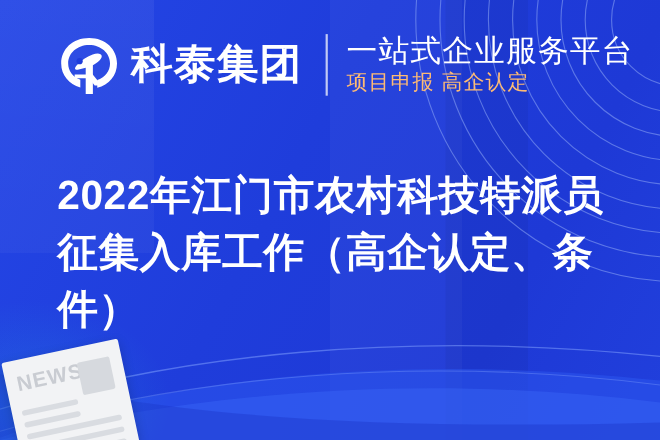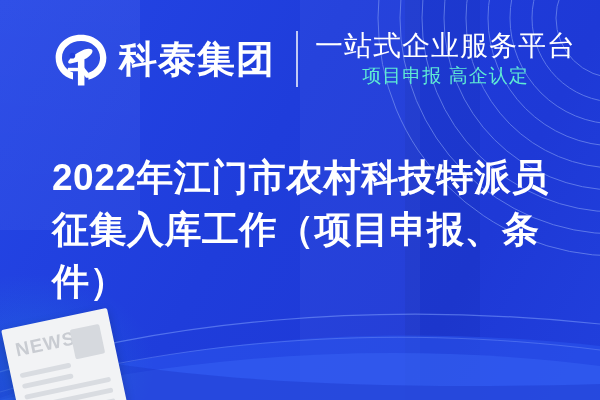--- a/index.html
+++ b/index.html
@@ -116,27 +116,26 @@
     justify-content: center;
   }
   .tagline-main {
     color: #ffffff;
     font-size: 28px;
     line-height: 1.12;
     letter-spacing: 1px;
     white-space: nowrap;
   }
   .tagline-sub {
-    color: #5eead4;
+    color: #fdba74;
     font-size: 19px;
     line-height: 1.25;
     letter-spacing: 1px;
     margin-top: 2px;
     white-space: nowrap;
-    text-align: center;
   }
 
   
   .title {
     position: absolute;
     left: 52px;
     top: 152px;
     width: 510px;
     color: #ffffff;
     font-size: 37px;
@@ -235,21 +234,21 @@
     <div class="logo-word">科泰集团</div>
 
     <div class="divider"></div>
 
     <div class="taglines">
       <div class="tagline-main">一站式企业服务平台</div>
       <div class="tagline-sub">项目申报 高企认定</div>
     </div>
   </div>
 
-  <div class="title">2022年江门市农村科技特派员征集入库工作（项目申报、条件）</div>
+  <div class="title">2022年江门市农村科技特派员征集入库工作（高企认定、条件）</div>
 
   <div class="news">
     <div class="news-sheet"></div>
     <div class="news-head">NEWS</div>
     <div class="news-thumb"></div>
     <div class="news-line" style="top:46px; width:52px;"></div>
     <div class="news-line" style="top:57px; width:52px;"></div>
     <div class="news-line" style="top:68px; width:88px;"></div>
     <div class="news-line" style="top:79px; width:88px;"></div>
     <div class="news-line" style="top:90px; width:88px;"></div>

